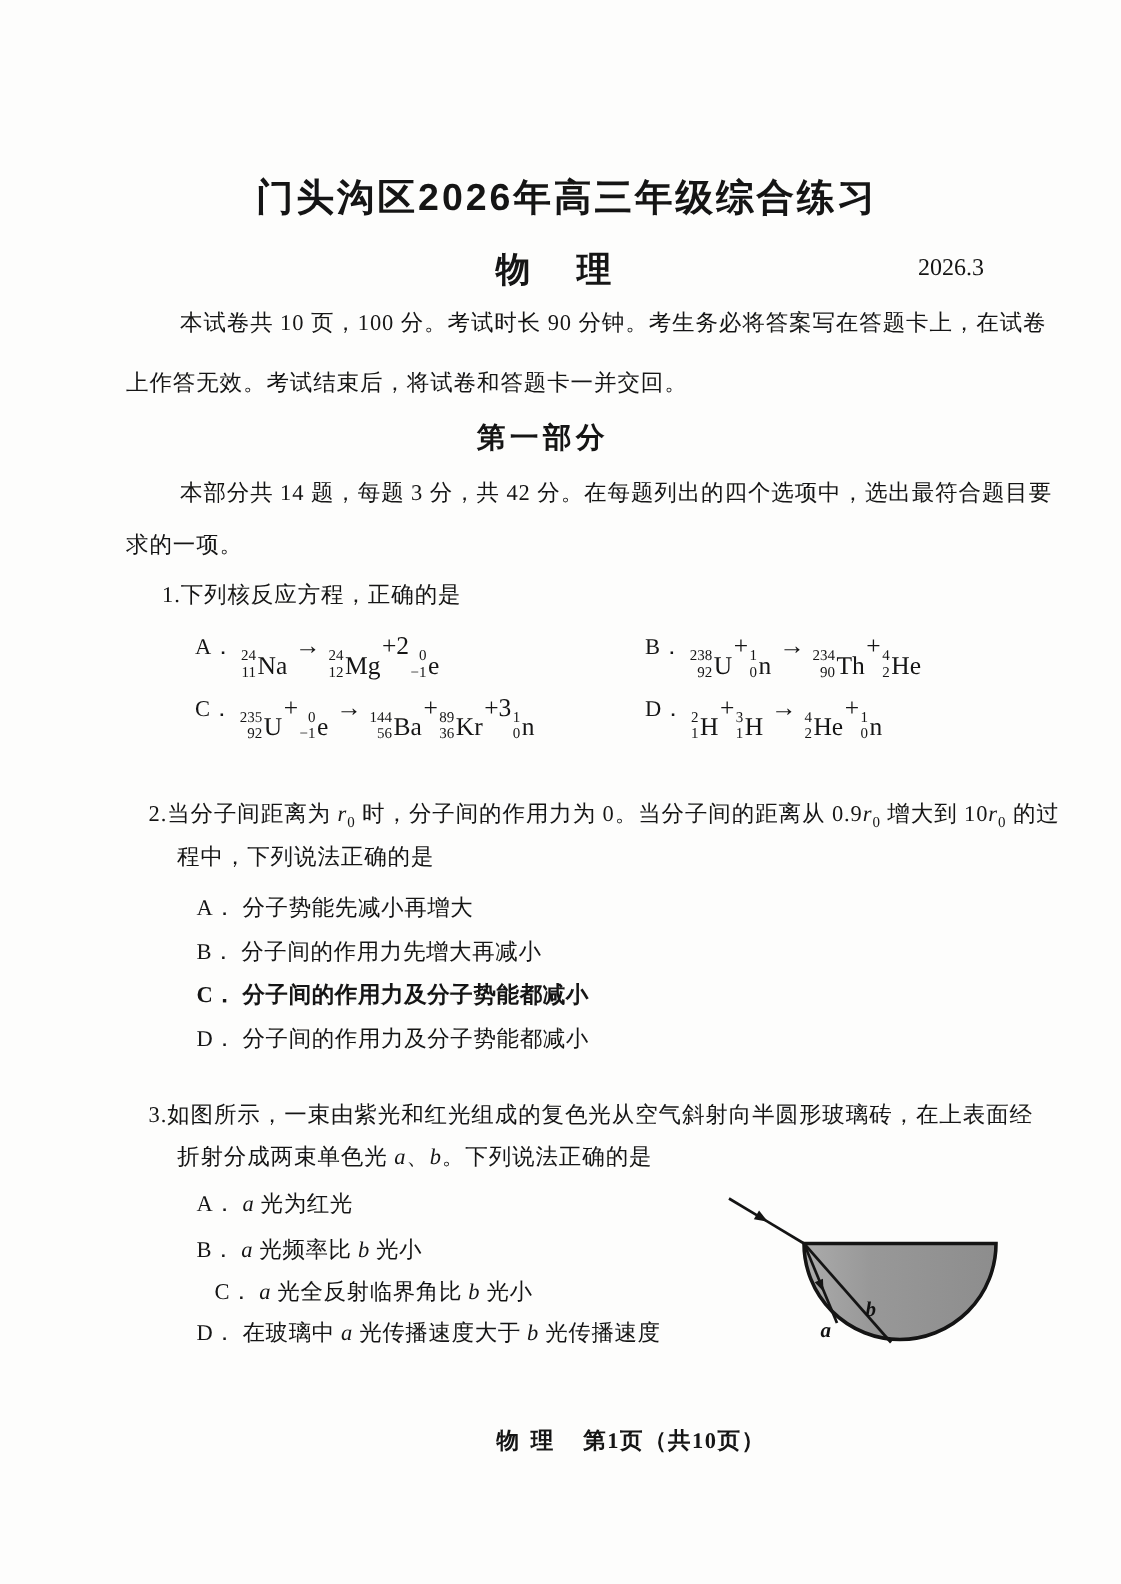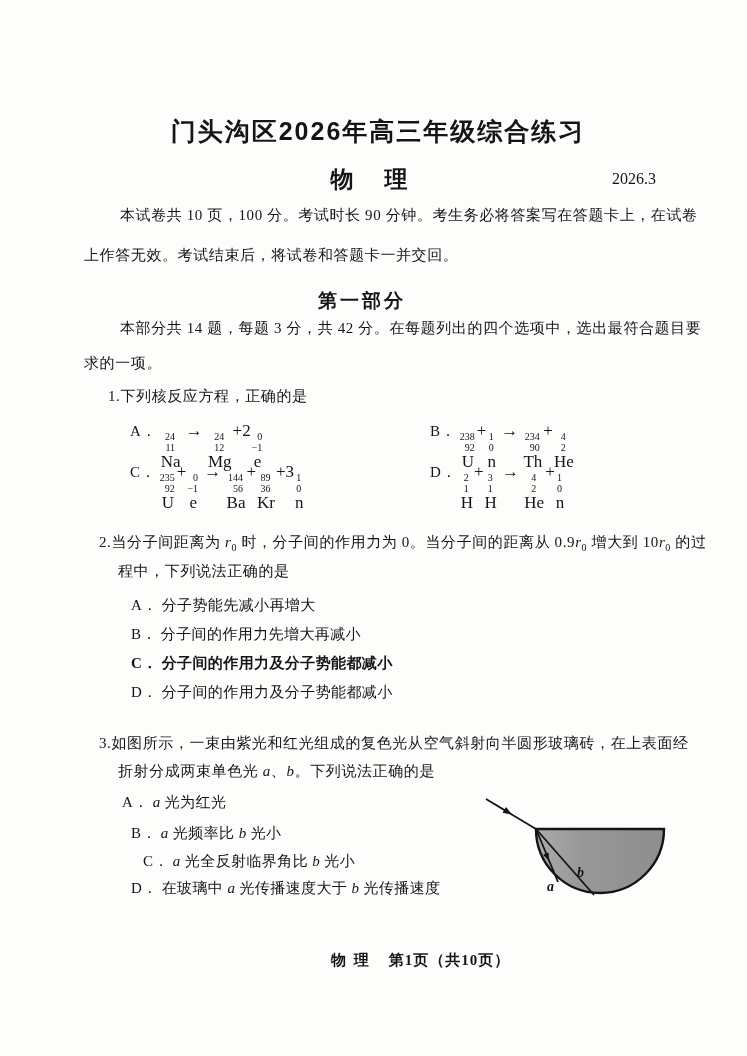--- a/index.html
+++ b/index.html
@@ -15,28 +15,28 @@
     font-weight:700;font-size:25px;letter-spacing:2px;
   }
   .subject{
     font-family:"Liberation Sans","DejaVu Sans",sans-serif;
     font-weight:700;font-size:23px;letter-spacing:4px;
   }
   .date{font-size:16px;}
   .body-line{font-size:15px;letter-spacing:0.6px;}
   .part-heading{
     font-family:"Liberation Sans","DejaVu Sans",sans-serif;
-    font-weight:700;font-size:19px;letter-spacing:3px;margin-top:9px;
+    font-weight:700;font-size:19px;letter-spacing:3px;
   }
   .stem{font-size:15px;letter-spacing:0.6px;}
   .opt{font-size:15px;letter-spacing:0.4px;}
   .opt-label{margin-right:4px;}
   .formula{font-family:"Liberation Serif","DejaVu Serif",serif;font-size:17px;letter-spacing:0;}
   .formula .txt{margin:0 1px;}
-  .nuc{display:inline-flex;flex-direction:column;align-items:center;vertical-align:-4px;}
+  .nuc{display:inline-flex;flex-direction:row;align-items:center;vertical-align:-4px;}
   .nuc .ss{
     display:inline-flex;flex-direction:column;align-items:flex-end;
     font-size:10px;line-height:1.05;margin-right:1px;
   }
   .nuc .el{font-size:17px;line-height:1;}
   .var{font-style:italic;font-family:"Liberation Serif","DejaVu Serif",serif;}
   sub.vs{font-size:10px;}
   .footer{font-size:15px;font-weight:700;letter-spacing:2px;}
   .footer .pg{margin-left:18px;letter-spacing:1px;margin-top:20px;}
   .fig{position:absolute;left:468px;top:785px;width:230px;height:140px;}
@@ -182,21 +182,21 @@
 <div class="abs opt" style="top:654px;left:131px;font-weight:bold;">
   <span class="opt-label">C．</span><span><span class="txt">分子间的作用力及分子势能都减小</span></span>
 </div>
 <div class="abs opt" style="top:683px;left:131px;">
   <span class="opt-label">D．</span><span><span class="txt">分子间的作用力及分子势能都减小</span></span>
 </div>
 
 <div class="abs stem" style="top:734px;left:99px;text-align:center;"><span class="txt">3.如图所示，一束由紫光和红光组成的复色光从空气斜射向半圆形玻璃砖，在上表面经</span></div>
 <div class="abs stem" style="top:762px;left:118px;"><span class="txt">折射分成两束单色光 </span><span class="var">a</span><span class="txt">、</span><span class="var">b</span><span class="txt">。下列说法正确的是</span></div>
 
-<div class="abs opt" style="top:793px;left:122px;">
+<div class="abs opt" style="top:793px;left:131px;">
   <span class="opt-label">A．</span><span><span class="var">a</span><span class="txt"> 光为红光</span></span>
 </div>
 <div class="abs opt" style="top:824px;left:131px;">
   <span class="opt-label">B．</span><span><span class="var">a</span><span class="txt"> 光频率比 </span><span class="var">b</span><span class="txt"> 光小</span></span>
 </div>
 <div class="abs opt" style="top:852px;left:143px;">
   <span class="opt-label">C．</span><span><span class="var">a</span><span class="txt"> 光全反射临界角比 </span><span class="var">b</span><span class="txt"> 光小</span></span>
 </div>
 <div class="abs opt" style="top:879px;left:131px;">
   <span class="opt-label">D．</span><span><span class="txt">在玻璃中 </span><span class="var">a</span><span class="txt"> 光传播速度大于 </span><span class="var">b</span><span class="txt"> 光传播速度</span></span>

